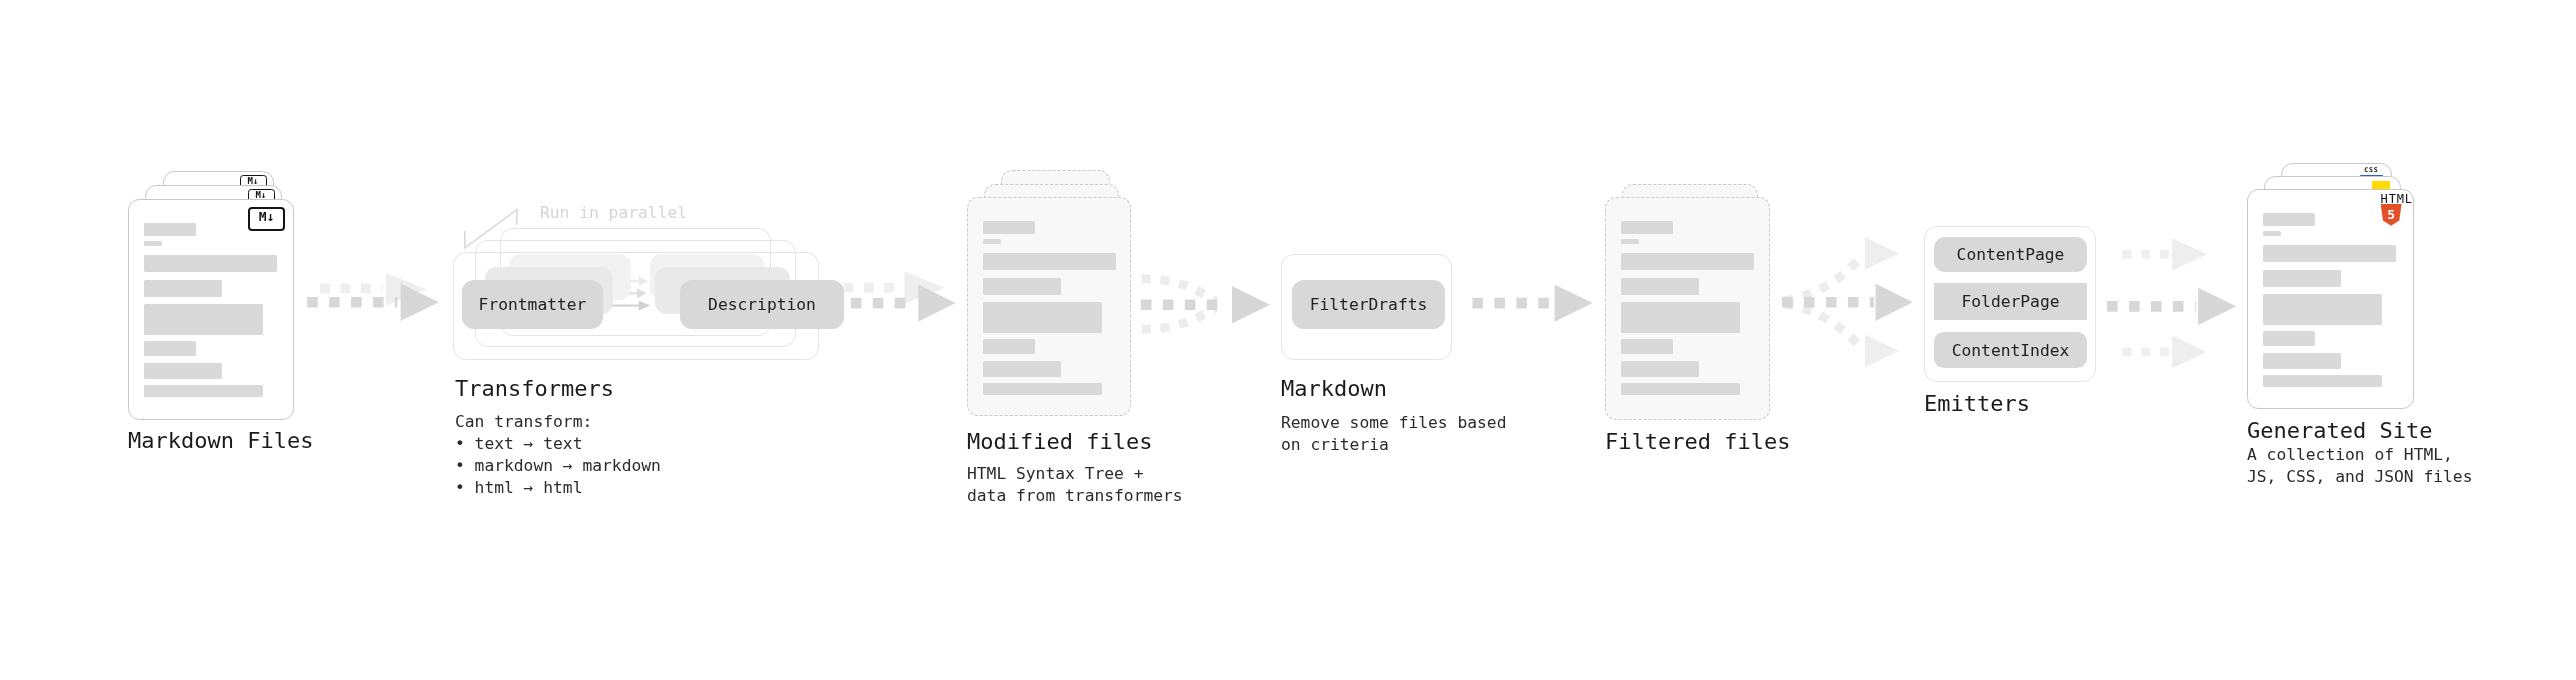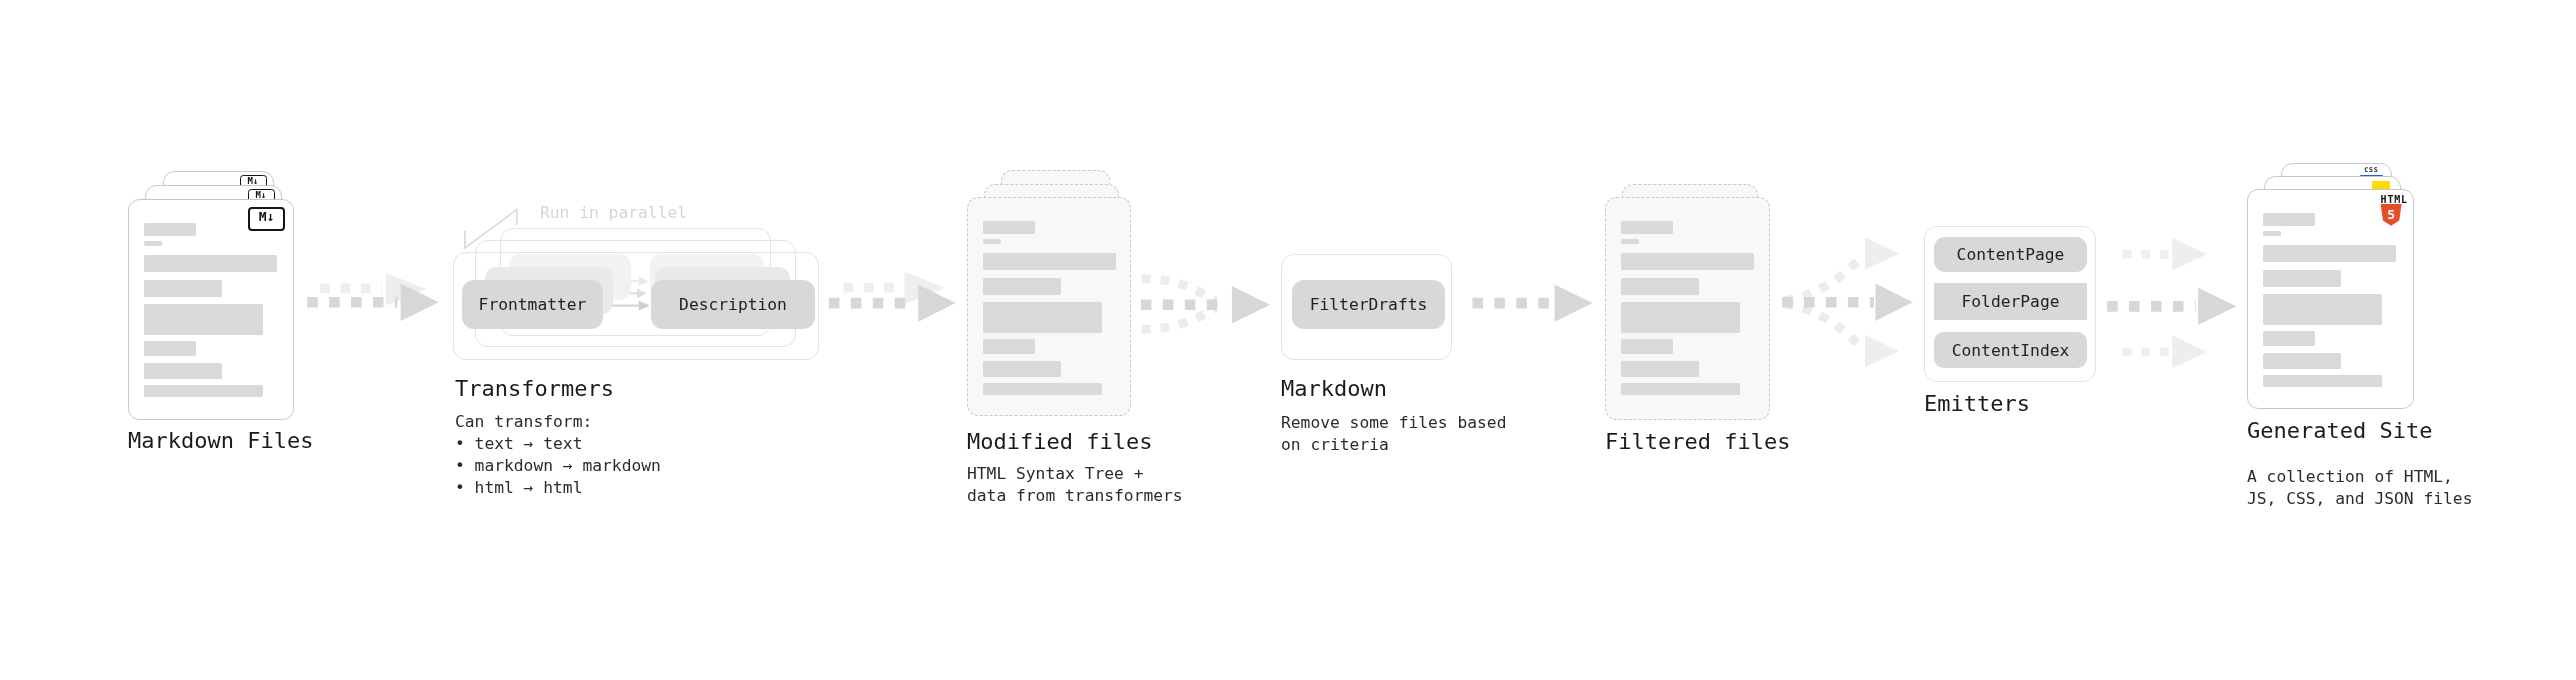--- a/index.html
+++ b/index.html
@@ -20,21 +20,21 @@
   .b7{top:163px;width:78px;height:16.3px}
   .b8{top:185px;width:119px;height:12.2px}
 
   
   .badge-md{position:absolute;right:8.1px;top:6.5px;width:32.5px;height:20.3px;border:2.4px solid #141414;border-radius:4.1px;
     background:#fff;color:#141414;font-weight:bold;font-size:13px;line-height:16.3px;text-align:center;}
   .badge-md.sm{right:6.5px;top:3.3px;width:25px;height:14px;border-width:1.6px;font-size:9px;line-height:10.6px;border-radius:3.3px;}
 
   
   .html5-logo{position:absolute;right:11.4px;top:5.7px;width:21px;text-align:center;}
-  .html5-word{display:block;font-size:10px;font-weight:bold;color:#111;letter-spacing:0.8px;line-height:7.3px;}
+  .html5-word{display:block;font-size:12px;font-weight:normal;color:#111;letter-spacing:0.8px;line-height:7.3px;}
   .html5-shield{display:block;margin-top:0.8px;width:21px;height:22px;background:#e34f26;color:#fff;font-weight:bold;
     font-size:13px;line-height:21px;text-align:center;
     clip-path:polygon(0 0,100% 0,89% 76%,50% 100%,11% 76%);}
   .css-mini{position:absolute;right:8.1px;top:3.3px;width:23px;text-align:center;}
   .css-word{display:block;font-size:6.5px;font-weight:bold;color:#111;letter-spacing:0.8px;line-height:6.5px;}
   .css-bar{display:block;margin-top:0.8px;height:3.3px;background:#2062d4;border-radius:0.8px;}
   .js-mini{position:absolute;right:9.8px;top:4.1px;width:18.7px;height:8.1px;background:#ffdb00;}
 
   
   .frame{position:absolute;box-sizing:border-box;border:1.6px solid #e4e4e4;border-radius:13px;background:transparent;}
@@ -146,21 +146,21 @@
 
   <div>
     <div class="frame" style="left:500px;top:228px;width:271px;height:108px"></div>
     <div class="frame" style="left:475px;top:240px;width:321px;height:107px"></div>
     <div class="frame" style="left:453px;top:252px;width:366px;height:108px"></div>
     <div class="ghost g2" style="left:509px;top:254px;width:122px;height:46px"></div>
     <div class="ghost g2" style="left:650px;top:254px;width:114px;height:46px"></div>
     <div class="ghost g1" style="left:485px;top:267px;width:128px;height:47px"></div>
     <div class="ghost g1" style="left:655px;top:267px;width:135px;height:47px"></div>
     <div class="pill" style="left:462px;top:280px;width:141px;height:49px">Frontmatter</div>
-    <div class="pill" style="left:651px;top:280px;width:164px;height:49px">Description</div>
+    <div class="pill" style="left:680px;top:280px;width:164px;height:49px">Description</div>
     <div class="annotation" style="left:540px;top:203px">Run in parallel</div>
   </div>
   <div class="stage-label" style="left:455px;top:375px">Transformers</div>
   <div class="stage-sub" style="left:455px;top:411px">Can transform:
  • text → text
  • markdown → markdown
  • html → html</div>
 
   <div>
     <div class="page dashed" style="left:1001px;top:170px;width:109px;height:57px"></div>
@@ -230,17 +230,17 @@
       <div class="bar b2"></div>
       <div class="bar b3"></div>
       <div class="bar b4"></div>
       <div class="bar b5"></div>
       <div class="bar b6"></div>
       <div class="bar b7"></div>
       <div class="bar b8"></div>
     </div>
   </div>
   <div class="stage-label" style="left:2247px;top:417px">Generated Site</div>
-  <div class="stage-sub" style="left:2247px;top:466px">A collection of HTML,
+  <div class="stage-sub" style="left:2247px;top:444px">A collection of HTML,
 JS, CSS, and JSON files</div>
 
 </div>
 
 
 </body></html>

